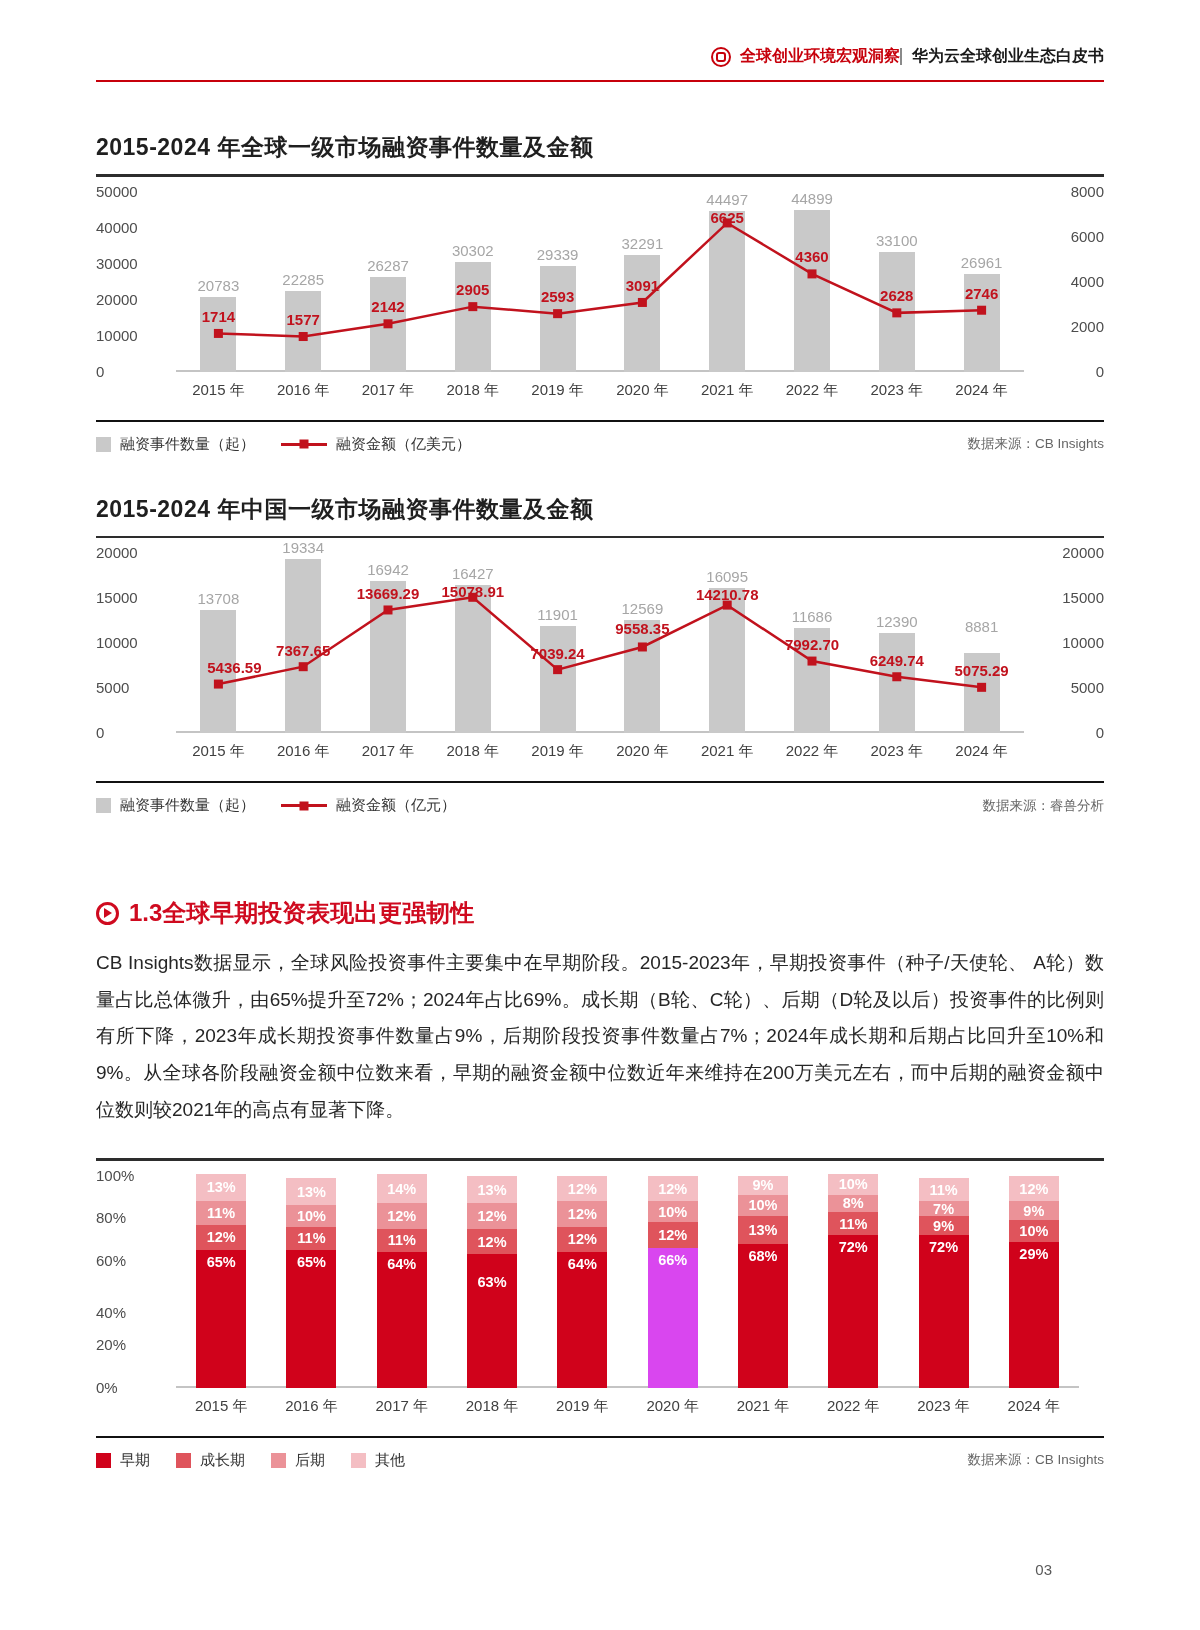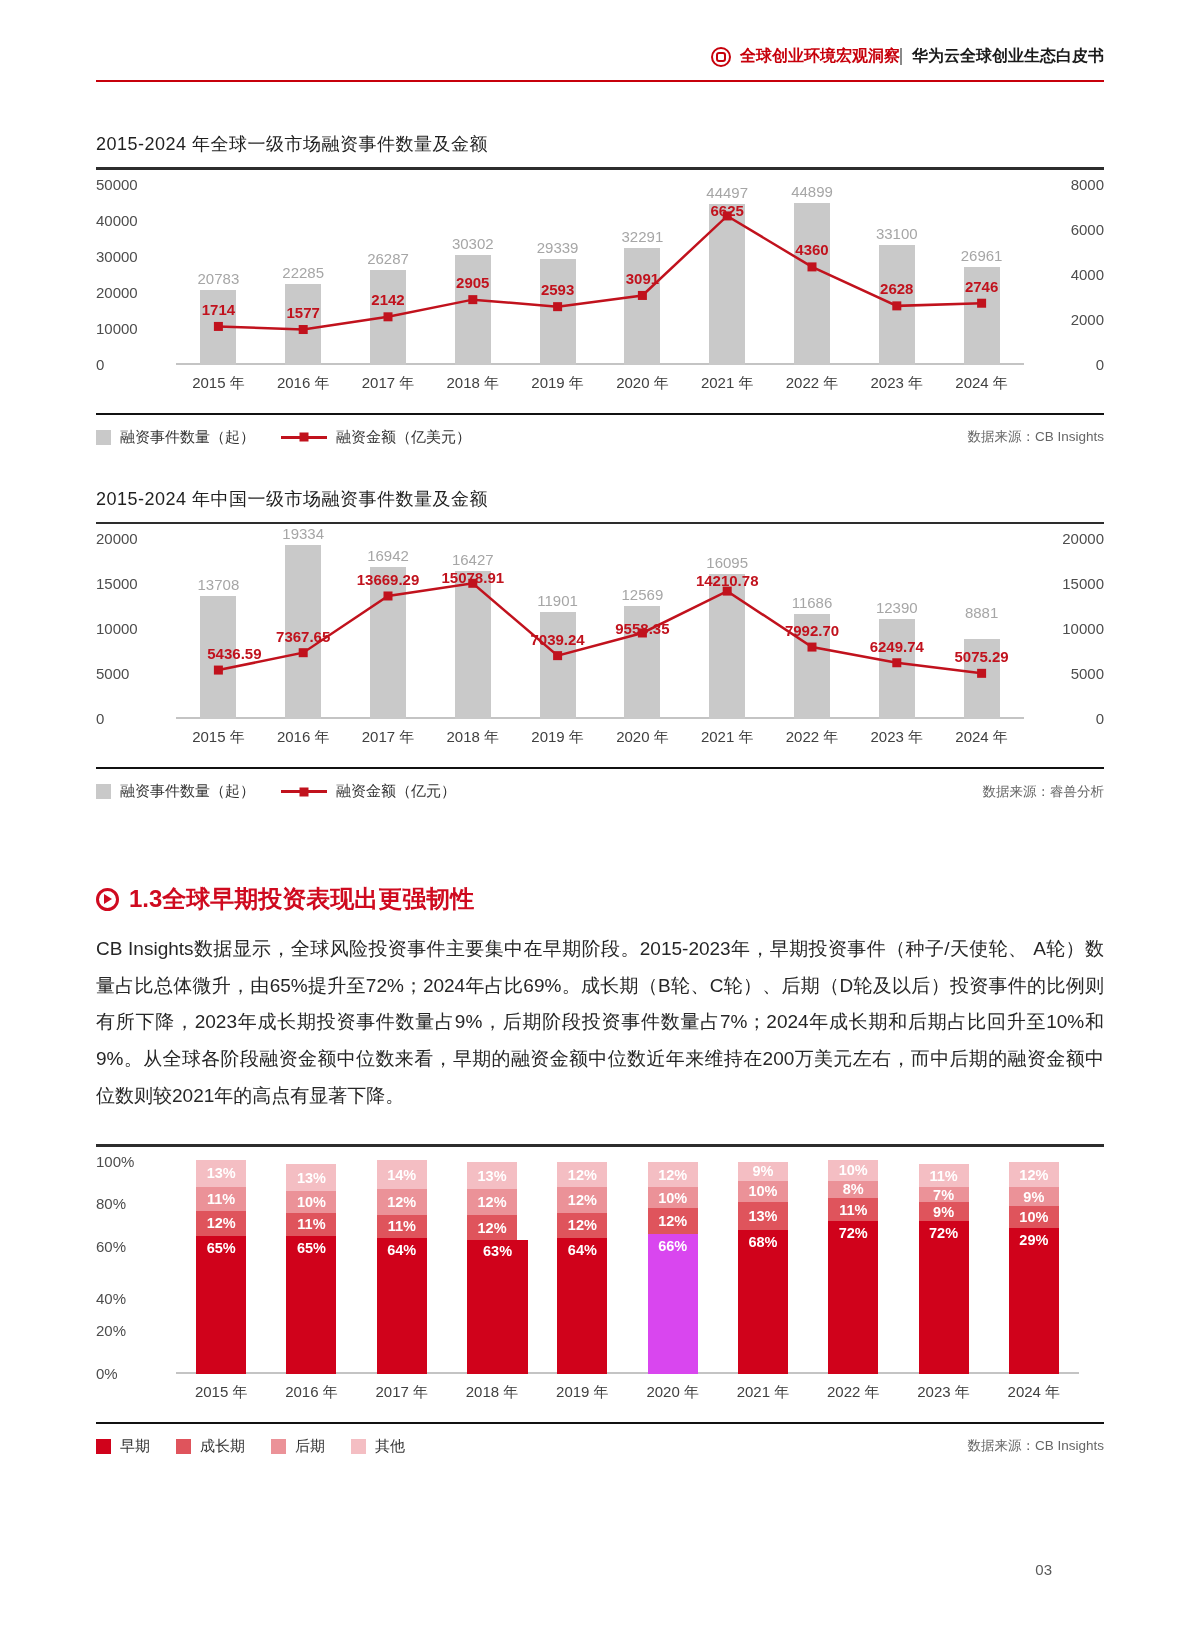--- a/index.html
+++ b/index.html
@@ -16,21 +16,21 @@
   .logo { width:20px; height:20px; border:2px solid #c7000b; border-radius:50%; position:relative; flex:0 0 auto; }
   .logo::after { content:""; position:absolute; inset:3px; border:2px solid #c7000b; border-radius:3px; }
   .doc-title { display:flex; align-items:center; gap:10px; font-weight:bold; font-size:16px; color:#1a1a1a; }
   .vbar { width:2px; height:17px; background:#8a8a8a; display:inline-block; }
   .header-rule { height:2px; background:#c7000b; margin-top:13px; }
 
   
   .chart-block { margin-top:50px; }
   .chart-block.second { margin-top:40px; }
   .chart-block.third { margin-top:30px; }
-  .chart-title { font-size:18px; font-weight:normal; color:#1f1f1f; margin:0; letter-spacing:0.5px; }
+  .chart-title { font-size:23px; font-weight:bold; color:#1f1f1f; margin:0; letter-spacing:0.5px; }
   .title-rule { height:2.5px; background:#2d2d2d; margin-top:11px; }
   .plot { position:relative; margin-top:15px; width:1008px; }
   .plot-area { position:absolute; top:0; border-bottom:2px solid #c4c4c4; }
   .ytick { position:absolute; font-size:15px; color:#4d4d4d; line-height:20px; }
   .ytick.left  { left:0; width:66px; text-align:left; }
   .ytick.right { right:0; width:66px; text-align:right; }
   .bar { position:absolute; }
   .bar-label { position:absolute; font-size:15px; color:#a6a6a6; text-align:center; line-height:17px; }
   .line-label { position:absolute; font-size:15px; font-weight:bold; color:#c1121d; text-align:center; line-height:17px; }
   .xlab { position:absolute; font-size:15px; color:#404040; text-align:center; line-height:20px; }
@@ -202,21 +202,21 @@
           <rect x="546.6999999999999" y="47.60297999999999" width="9" height="9" fill="#c1121d"></rect>
           <rect x="631.5" y="103.56569999999999" width="9" height="9" fill="#c1121d"></rect>
           <rect x="716.3" y="119.25234" width="9" height="9" fill="#c1121d"></rect>
           <rect x="801.1" y="129.82238999999998" width="9" height="9" fill="#c1121d"></rect>
         </svg>
         <div class="line-label" style="left: 96px; width: 84.8px; bottom: 90.9293px;">5436.59</div>
         <div class="line-label" style="left: 164.8px; width: 84.8px; bottom: 108.309px;">7367.65</div>
         <div class="line-label" style="left: 249.6px; width: 84.8px; bottom: 165.024px;">13669.29</div>
         <div class="line-label" style="left: 334.4px; width: 84.8px; bottom: 166.843px;">15078.91</div>
         <div class="line-label" style="left: 419.2px; width: 84.8px; bottom: 105.353px;">7039.24</div>
-        <div class="line-label" style="left: 504px; width: 84.8px; bottom: 116px; margin-top: 24px;">9558.35</div>
+        <div class="line-label" style="left: 504px; width: 84.8px; bottom: 130px; margin-top: 24px;">9558.35</div>
         <div class="line-label" style="left: 588.8px; width: 84.8px; bottom: 163.855px;">14210.78</div>
         <div class="line-label" style="left: 673.6px; width: 84.8px; bottom: 113.934px;">7992.70</div>
         <div class="line-label" style="left: 758.4px; width: 84.8px; bottom: 98.2477px;">6249.74</div>
         <div class="line-label" style="left: 843.2px; width: 84.8px; bottom: 87.6776px;">5075.29</div>
         <div class="xlab" style="left: 80px; width: 84.8px; top: 188px;">2015 年</div>
         <div class="xlab" style="left: 164.8px; width: 84.8px; top: 188px;">2016 年</div>
         <div class="xlab" style="left: 249.6px; width: 84.8px; top: 188px;">2017 年</div>
         <div class="xlab" style="left: 334.4px; width: 84.8px; top: 188px;">2018 年</div>
         <div class="xlab" style="left: 419.2px; width: 84.8px; top: 188px;">2019 年</div>
         <div class="xlab" style="left: 504px; width: 84.8px; top: 188px;">2020 年</div>
@@ -265,21 +265,21 @@
         <div class="seg" style="left: 190.45px; width: 50px; bottom: 34px; height: 137.8px; background: rgb(208, 2, 27); align-items: flex-start; padding-top: 4px;">65%</div>
         <div class="seg" style="left: 190.45px; width: 50px; bottom: 171.8px; height: 23.32px; background: rgb(223, 84, 92); align-items: center; padding-top: 0px;">11%</div>
         <div class="seg" style="left: 190.45px; width: 50px; bottom: 195.12px; height: 21.2px; background: rgb(235, 146, 152); align-items: center; padding-top: 0px;">10%</div>
         <div class="seg" style="left: 190.45px; width: 50px; bottom: 216.32px; height: 27.56px; background: rgb(244, 190, 195); align-items: center; padding-top: 0px;">13%</div>
         <div class="xlab" style="left: 170.3px; width: 90.3px; top: 220px;">2016 年</div>
         <div class="seg" style="left: 280.75px; width: 50px; bottom: 34px; height: 135.68px; background: rgb(208, 2, 27); align-items: flex-start; padding-top: 4px;">64%</div>
         <div class="seg" style="left: 280.75px; width: 50px; bottom: 169.68px; height: 23.32px; background: rgb(223, 84, 92); align-items: center; padding-top: 0px;">11%</div>
         <div class="seg" style="left: 280.75px; width: 50px; bottom: 193px; height: 25.44px; background: rgb(235, 146, 152); align-items: center; padding-top: 0px;">12%</div>
         <div class="seg" style="left: 280.75px; width: 50px; bottom: 218.44px; height: 29.68px; background: rgb(244, 190, 195); align-items: center; padding-top: 0px;">14%</div>
         <div class="xlab" style="left: 260.6px; width: 90.3px; top: 220px;">2017 年</div>
-        <div class="seg" style="left: 371.05px; width: 61px; bottom: 34px; height: 133.56px; background: rgb(208, 2, 27); align-items: flex-start; padding-top: 3px;">63%</div>
+        <div class="seg" style="left: 371.05px; width: 50px; bottom: 34px; height: 133.56px; background: rgb(208, 2, 27); align-items: flex-start; padding-top: 20px;">63%</div>
         <div class="seg" style="left: 371.05px; width: 50px; bottom: 167.56px; height: 25.44px; background: rgb(223, 84, 92); align-items: center; padding-top: 0px;">12%</div>
         <div class="seg" style="left: 371.05px; width: 50px; bottom: 193px; height: 25.44px; background: rgb(235, 146, 152); align-items: center; padding-top: 0px;">12%</div>
         <div class="seg" style="left: 371.05px; width: 50px; bottom: 218.44px; height: 27.56px; background: rgb(244, 190, 195); align-items: center; padding-top: 0px;">13%</div>
         <div class="xlab" style="left: 350.9px; width: 90.3px; top: 220px;">2018 年</div>
         <div class="seg" style="left: 461.35px; width: 50px; bottom: 34px; height: 135.68px; background: rgb(208, 2, 27); align-items: flex-start; padding-top: 4px;">64%</div>
         <div class="seg" style="left: 461.35px; width: 50px; bottom: 169.68px; height: 25.44px; background: rgb(223, 84, 92); align-items: center; padding-top: 0px;">12%</div>
         <div class="seg" style="left: 461.35px; width: 50px; bottom: 195.12px; height: 25.44px; background: rgb(235, 146, 152); align-items: center; padding-top: 0px;">12%</div>
         <div class="seg" style="left: 461.35px; width: 50px; bottom: 220.56px; height: 25.44px; background: rgb(244, 190, 195); align-items: center; padding-top: 0px;">12%</div>
         <div class="xlab" style="left: 441.2px; width: 90.3px; top: 220px;">2019 年</div>
         <div class="seg" style="left: 551.65px; width: 50px; bottom: 34px; height: 139.92px; background: #d946ef; align-items: flex-start; padding-top: 4px;">66%</div>

